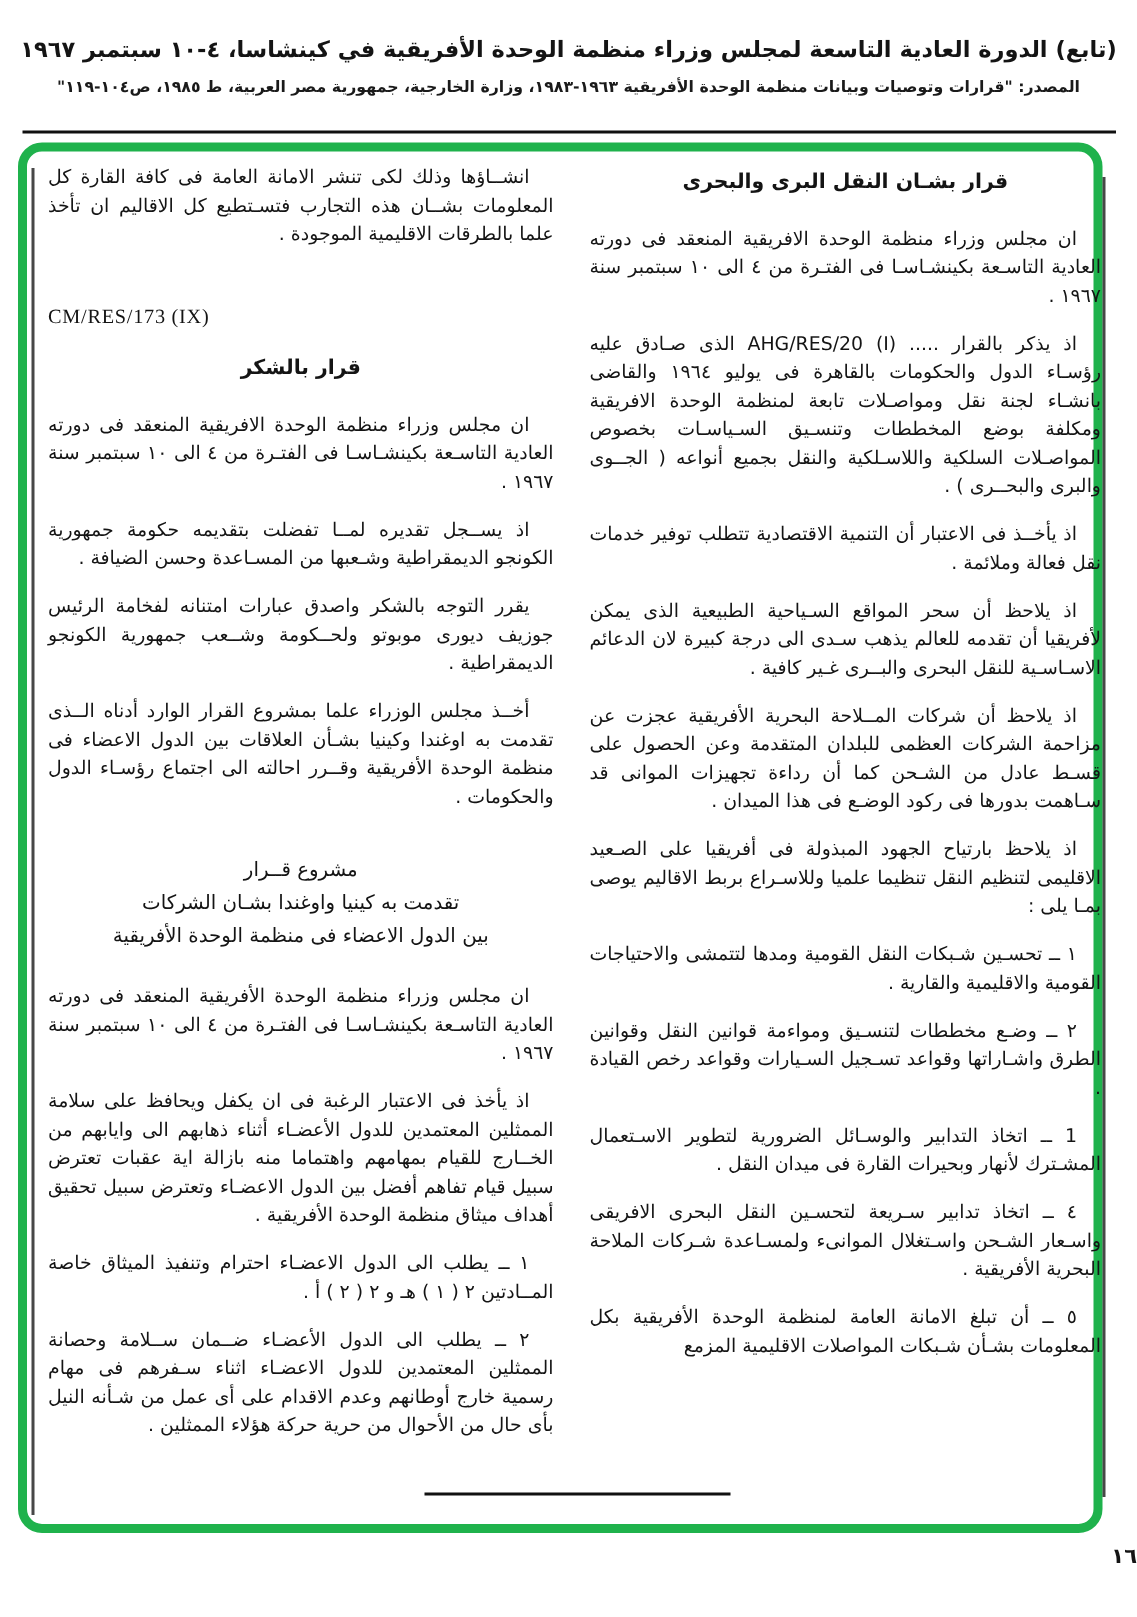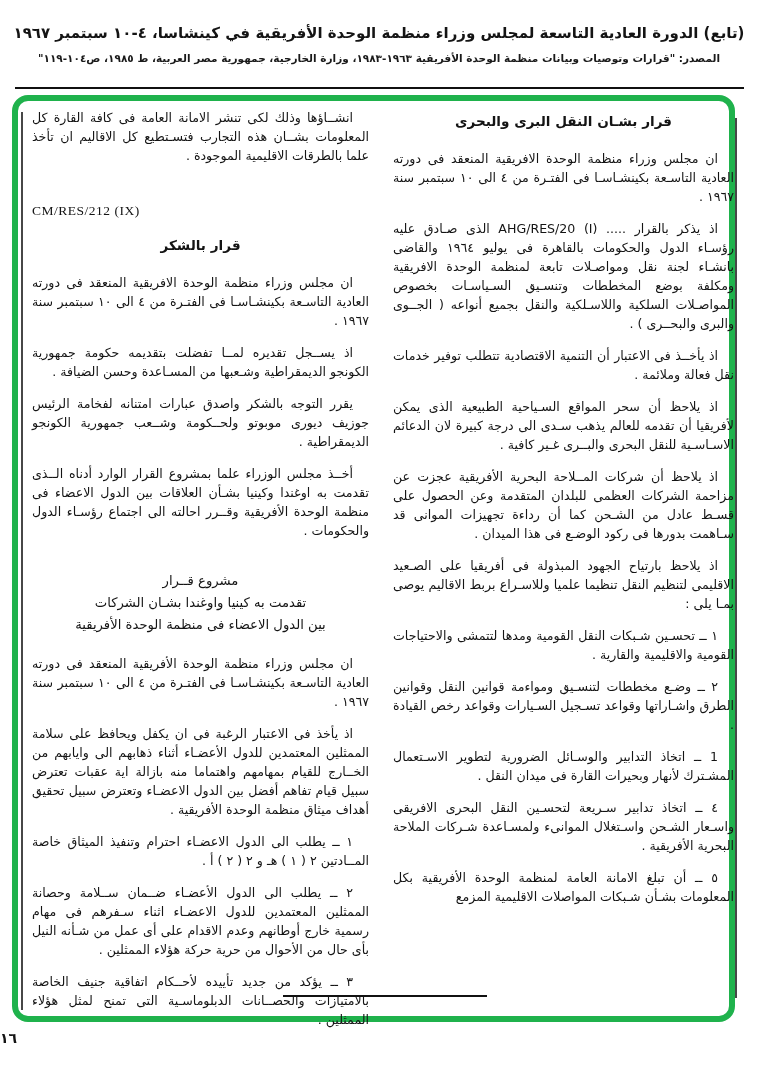--- a/index.html
+++ b/index.html
@@ -47,21 +47,21 @@
   }
   .block.para,.block.item{text-indent:16px;}
   .block.heading{
     font-weight:normal;text-align:center;font-size:13.2px;
     margin:30px 0 18px 0;line-height:22px;
   }
 
   
   .bottom-rule{position:absolute;left:283px;top:995px;width:204px;height:2px;background:#111;}
   .page-number{
-    position:absolute;left:0;top:1030px;width:758px;text-align:left;
+    position:absolute;left:0;top:1030px;width:758px;text-align:right;
     font-size:14px;font-weight:bold;direction:rtl;
   }
 </style>
 </head>
 <body>
 
 <div class="page">
 
   <div class="header">
     <div class="header-title">(تابع) الدورة العادية التاسعة لمجلس وزراء منظمة الوحدة الأفريقية في كينشاسا، ٤-١٠ سبتمبر ١٩٦٧</div>
@@ -83,35 +83,34 @@
       <div class="block para">اذ يلاحظ بارتياح الجهود المبذولة فى أفريقيا على الصـعيد الاقليمى لتنظيم النقل تنظيما علميا وللاسـراع بربط الاقاليم يوصى بمـا يلى :</div>
       <div class="block item">١ ــ تحسـين شـبكات النقل القومية ومدها لتتمشى والاحتياجات القومية والاقليمية والقارية .</div>
       <div class="block item">٢ ــ وضـع مخططات لتنسـيق ومواءمة قوانين النقل وقوانين الطرق واشـاراتها وقواعد تسـجيل السـيارات وقواعد رخص القيادة .</div>
       <div class="block item">1 ــ اتخاذ التدابير والوسـائل الضرورية لتطوير الاسـتعمال المشـترك لأنهار وبحيرات القارة فى ميدان النقل .</div>
       <div class="block item">٤ ــ اتخاذ تدابير سـريعة لتحسـين النقل البحرى الافريقى واسـعار الشـحن واسـتغلال الموانىء ولمسـاعدة شـركات الملاحة البحرية الأفريقية .</div>
       <div class="block item">٥ ــ أن تبلغ الامانة العامة لمنظمة الوحدة الأفريقية بكل المعلومات بشـأن شـبكات المواصلات الاقليمية المزمع</div>
     </div>
 
   <div class="col col-left" id="col-left">
       <div class="block para">انشــاؤها وذلك لكى تنشر الامانة العامة فى كافة القارة كل المعلومات بشــان هذه التجارب فتسـتطيع كل الاقاليم ان تأخذ علما بالطرقات الاقليمية الموجودة .</div>
-      <div class="block res">CM/RES/212 (IX)</div>
+      <div class="block res">CM/RES/173 (IX)</div>
       <div class="block title">قرار بالشكر</div>
       <div class="block para">ان مجلس وزراء منظمة الوحدة الافريقية المنعقد فى دورته العادية التاسـعة بكينشـاسـا فى الفتـرة من ٤ الى ١٠ سبتمبر سنة ١٩٦٧ .</div>
       <div class="block para">اذ يســجل تقديره لمــا تفضلت بتقديمه حكومة جمهورية الكونجو الديمقراطية وشـعبها من المسـاعدة وحسن الضيافة .</div>
       <div class="block para">يقرر التوجه بالشكر واصدق عبارات امتنانه لفخامة الرئيس جوزيف ديورى موبوتو ولحــكومة وشــعب جمهورية الكونجو الديمقراطية .</div>
       <div class="block para">أخــذ مجلس الوزراء علما بمشروع القرار الوارد أدناه الــذى تقدمت به اوغندا وكينيا بشـأن العلاقات بين الدول الاعضاء فى منظمة الوحدة الأفريقية وقــرر احالته الى اجتماع رؤسـاء الدول والحكومات .</div>
       <div class="block heading">
         <div>مشروع قــرار</div>
         <div>تقدمت به كينيا واوغندا بشـان الشركات</div>
         <div>بين الدول الاعضاء فى منظمة الوحدة الأفريقية</div>
       </div>
       <div class="block para">ان مجلس وزراء منظمة الوحدة الأفريقية المنعقد فى دورته العادية التاسـعة بكينشـاسـا فى الفتـرة من ٤ الى ١٠ سبتمبر سنة ١٩٦٧ .</div>
       <div class="block para">اذ يأخذ فى الاعتبار الرغبة فى ان يكفل ويحافظ على سلامة الممثلين المعتمدين للدول الأعضـاء أثناء ذهابهم الى وايابهم من الخــارج للقيام بمهامهم واهتماما منه بازالة اية عقبات تعترض سبيل قيام تفاهم أفضل بين الدول الاعضـاء وتعترض سبيل تحقيق أهداف ميثاق منظمة الوحدة الأفريقية .</div>
       <div class="block item">١ ــ يطلب الى الدول الاعضـاء احترام وتنفيذ الميثاق خاصة المــادتين ٢ ( ١ ) هـ و ٢ ( ٢ ) أ .</div>
       <div class="block item">٢ ــ يطلب الى الدول الأعضـاء ضــمان ســلامة وحصانة الممثلين المعتمدين للدول الاعضـاء اثناء سـفرهم فى مهام رسمية خارج أوطانهم وعدم الاقدام على أى عمل من شـأنه النيل بأى حال من الأحوال من حرية حركة هؤلاء الممثلين .</div>
-      <div class="block item">٣ ــ يؤكد من جديد تأييده لأحــكام اتفاقية جنيف الخاصة بالامتيازات والحصــانات الدبلوماسـية التى تمنح لمثل هؤلاء الممثلين .</div>
     </div>
 
   <div class="bottom-rule"></div>
 
   <div class="page-number">١٦</div>
 
 </div>
 
 </body></html>

